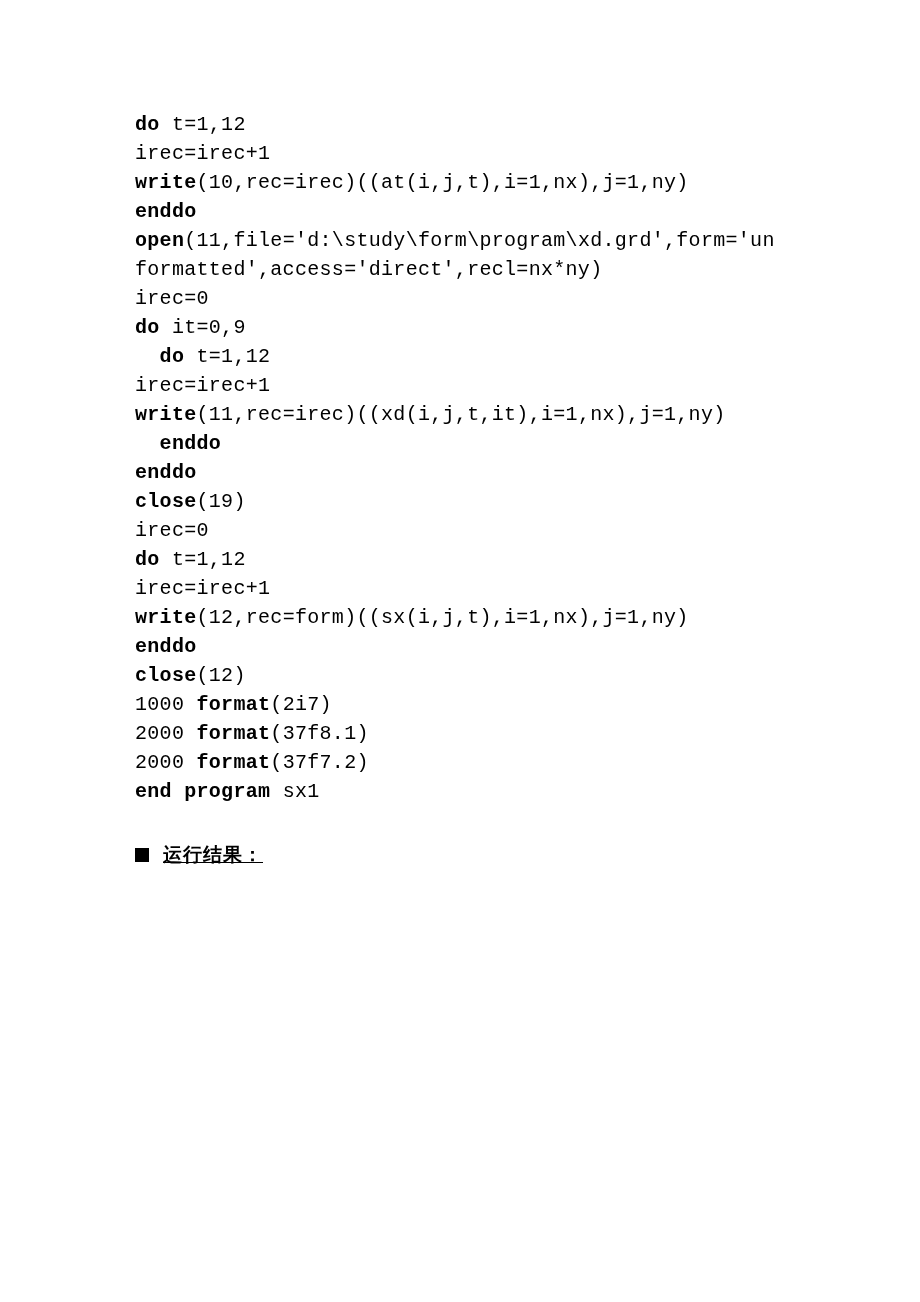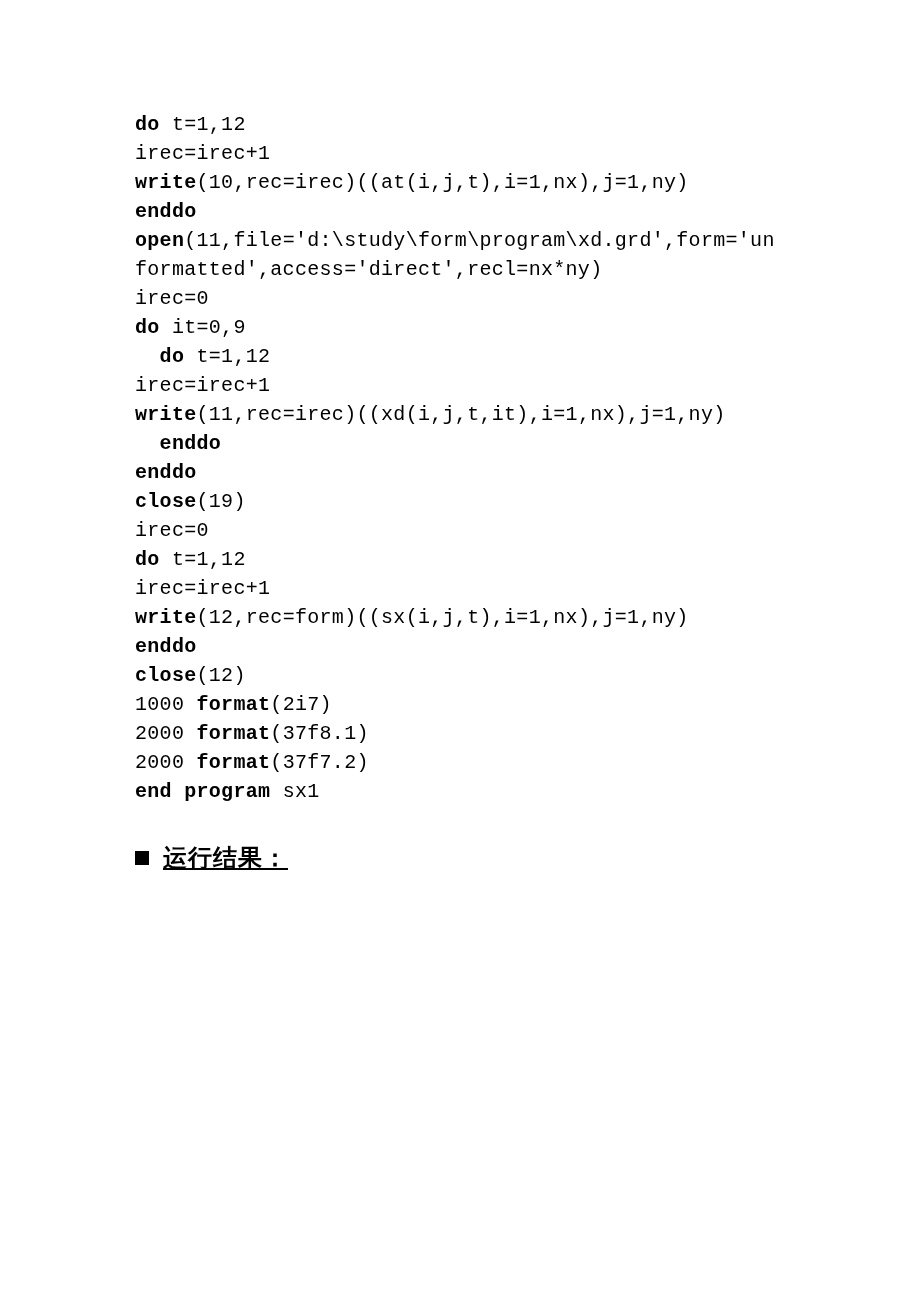--- a/index.html
+++ b/index.html
@@ -22,21 +22,21 @@
     line-height: 29px;
     white-space: pre-wrap;
     word-break: break-all;
     letter-spacing: 0.3px;
   }
   .bold { font-weight: bold; }
   .section-header {
     margin-top: 36px;
     display: flex;
     align-items: center;
-    font-size: 24px;
+    font-size: 19px;
     font-weight: bold;
   }
   .bullet {
     width: 14px;
     height: 14px;
     background: #000000;
     display: inline-block;
     margin-right: 14px;
     flex-shrink: 0;
   }

